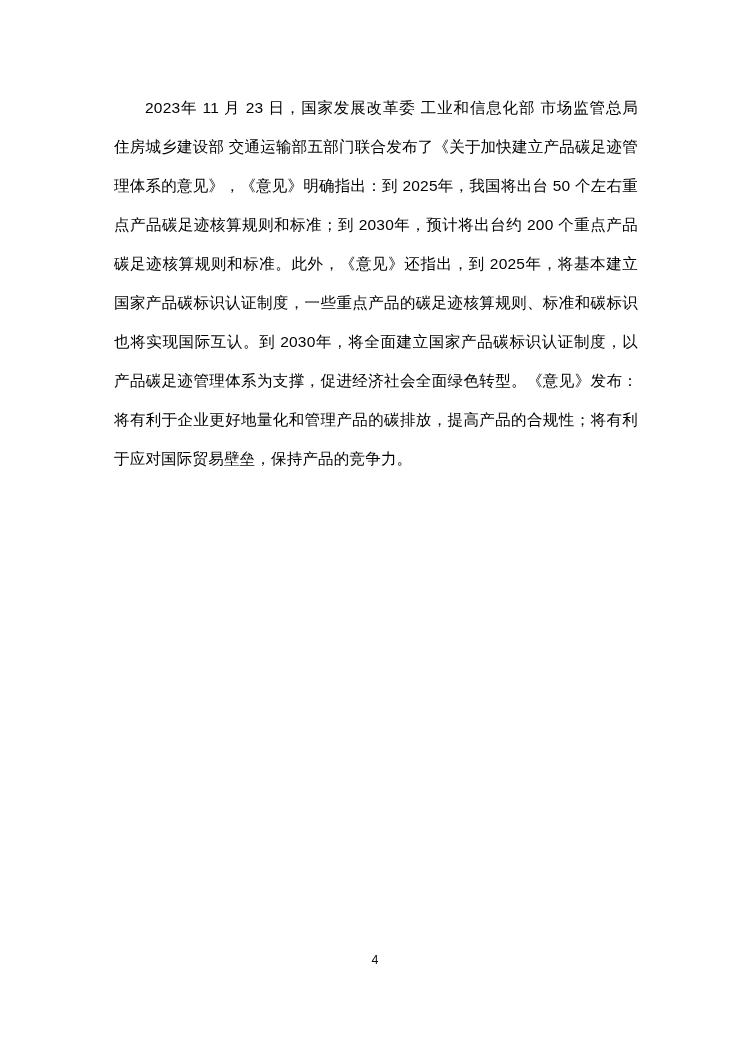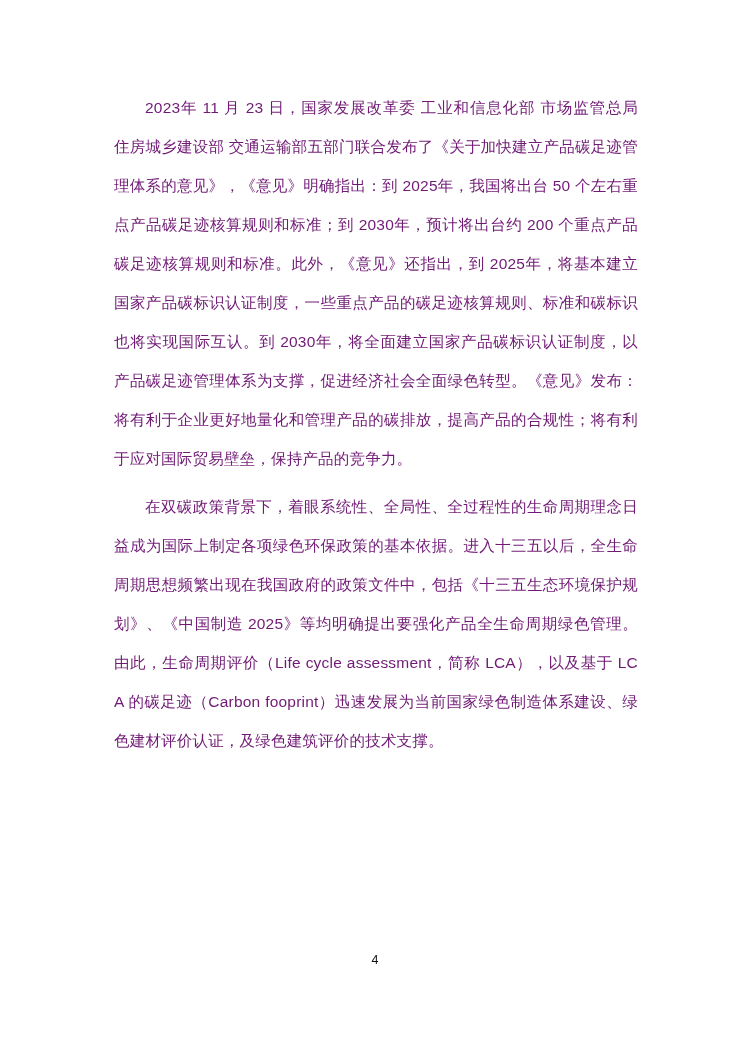--- a/index.html
+++ b/index.html
@@ -23,21 +23,21 @@
     position: absolute;
     left: 114px;
     top: 88px;
     width: 524px;
   }
   .para {
     margin: 0 0 9px 0;
     font-size: 15.5px;
     line-height: 39px;
     font-weight: 500;
-    color: #701a75;
+    color: #000000;
     text-align: justify;
     text-indent: 2em;
     letter-spacing: 0.2px;
     word-break: break-all;
   }
   .page-number {
     position: absolute;
     left: 0;
     top: 951px;
     width: 750px;
@@ -47,16 +47,15 @@
     color: #111111;
     font-weight: 500;
   }
 </style>
 </head>
 <body>
 
 <div class="page">
   <div class="content">
     <p class="para">2023年 11 月 23 日，国家发展改革委 工业和信息化部 市场监管总局 住房城乡建设部 交通运输部五部门联合发布了《关于加快建立产品碳足迹管理体系的意见》，《意见》明确指出：到 2025年，我国将出台 50 个左右重点产品碳足迹核算规则和标准；到 2030年，预计将出台约 200 个重点产品碳足迹核算规则和标准。此外，《意见》还指出，到 2025年，将基本建立国家产品碳标识认证制度，一些重点产品的碳足迹核算规则、标准和碳标识也将实现国际互认。到 2030年，将全面建立国家产品碳标识认证制度，以产品碳足迹管理体系为支撑，促进经济社会全面绿色转型。《意见》发布：将有利于企业更好地量化和管理产品的碳排放，提高产品的合规性；将有利于应对国际贸易壁垒，保持产品的竞争力。</p>
-    <p class="para">在双碳政策背景下，着眼系统性、全局性、全过程性的生命周期理念日益成为国际上制定各项绿色环保政策的基本依据。进入十三五以后，全生命周期思想频繁出现在我国政府的政策文件中，包括《十三五生态环境保护规划》、《中国制造 2025》等均明确提出要强化产品全生命周期绿色管理。由此，生命周期评价（Life cycle assessment，简称 LCA），以及基于 LCA 的碳足迹（Carbon fooprint）迅速发展为当前国家绿色制造体系建设、绿色建材评价认证，及绿色建筑评价的技术支撑。</p>
   </div>
   <div class="page-number">4</div>
 </div>
 
 </body></html>

